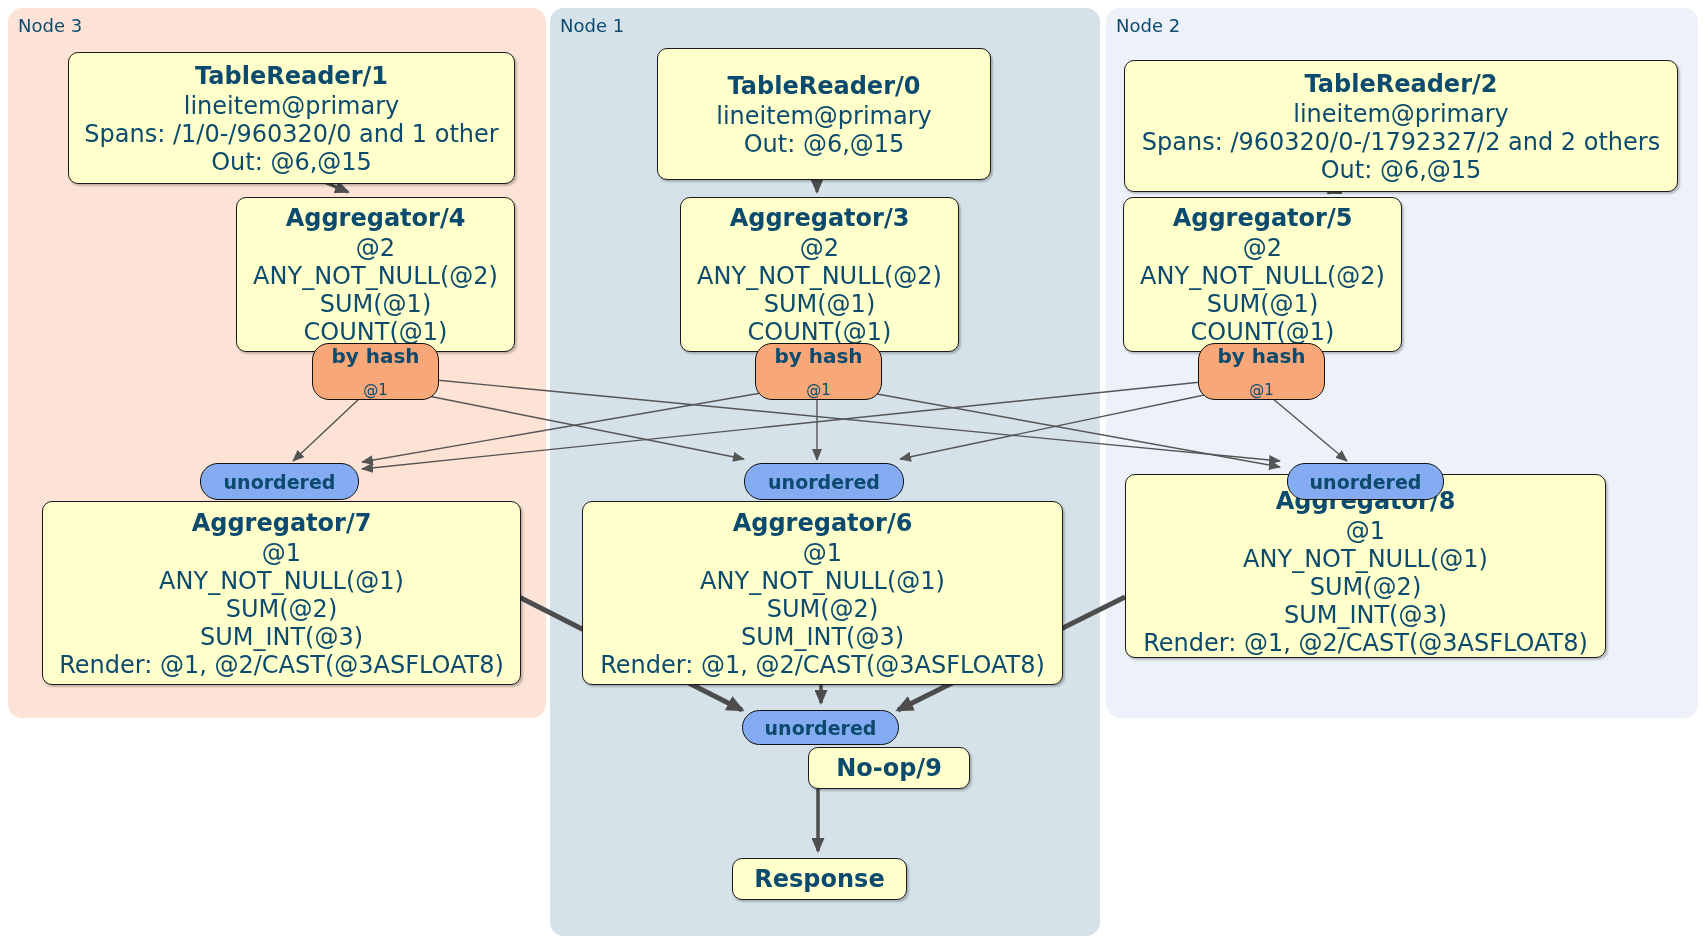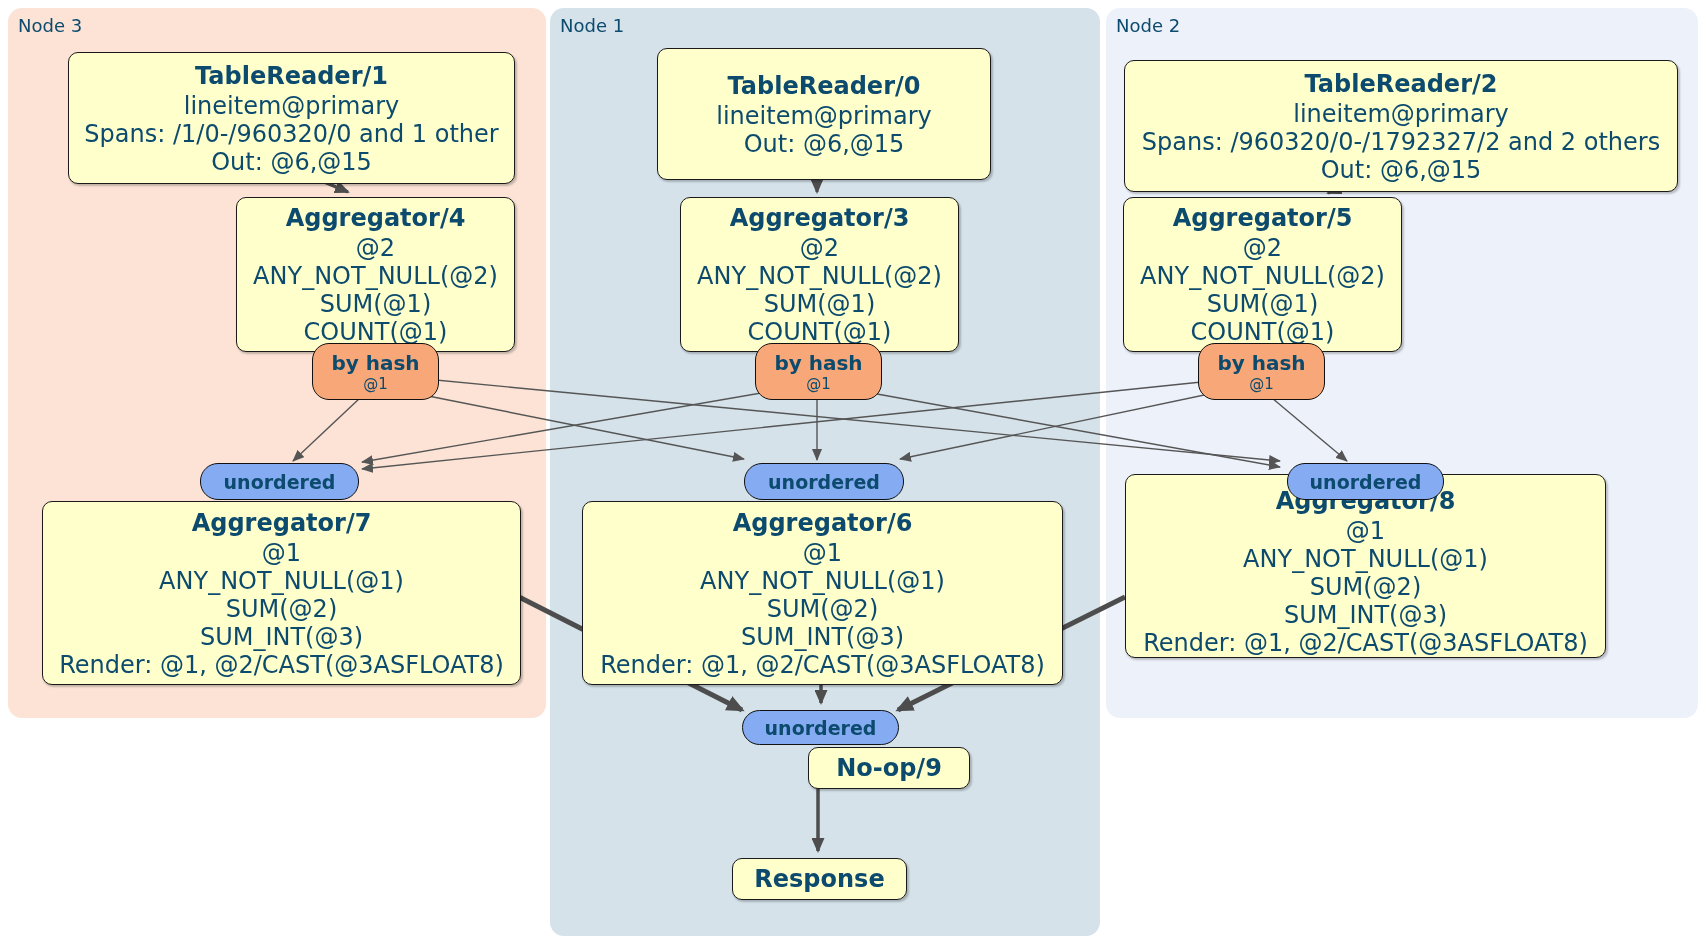--- a/index.html
+++ b/index.html
@@ -14,21 +14,21 @@
     position:absolute;background:var(--box-bg,#ffffcc);
     border:1.6px solid #1a1a1a;border-radius:10px;text-align:center;
     box-shadow:1.5px 2px 2px rgba(0,0,0,0.22);z-index:2;
     display:flex;flex-direction:column;justify-content:center;
   }
   .ptitle{font-size:24px;font-weight:bold;line-height:31px;white-space:nowrap;}
   .pline{font-size:24px;line-height:28px;white-space:nowrap;}
   .router{
     position:absolute;background:var(--router-bg,#f8a878);
     border:1.6px solid #111;border-radius:17px;text-align:center;z-index:3;
-    display:flex;flex-direction:column;justify-content:center;
+    display:flex;flex-direction:column;justify-content:space-between;
   }
   .rlabel{font-size:20px;font-weight:bold;line-height:24px;}
   .rdetail{font-size:15px;line-height:18px;}
   .sync{
     position:absolute;background:var(--sync-bg,#85acf2);
     border:1.6px solid #111;border-radius:18px;text-align:left;z-index:3;
     font-size:19px;font-weight:bold;display:flex;align-items:center;justify-content:center;
     white-space:nowrap;
   }
 </style>

